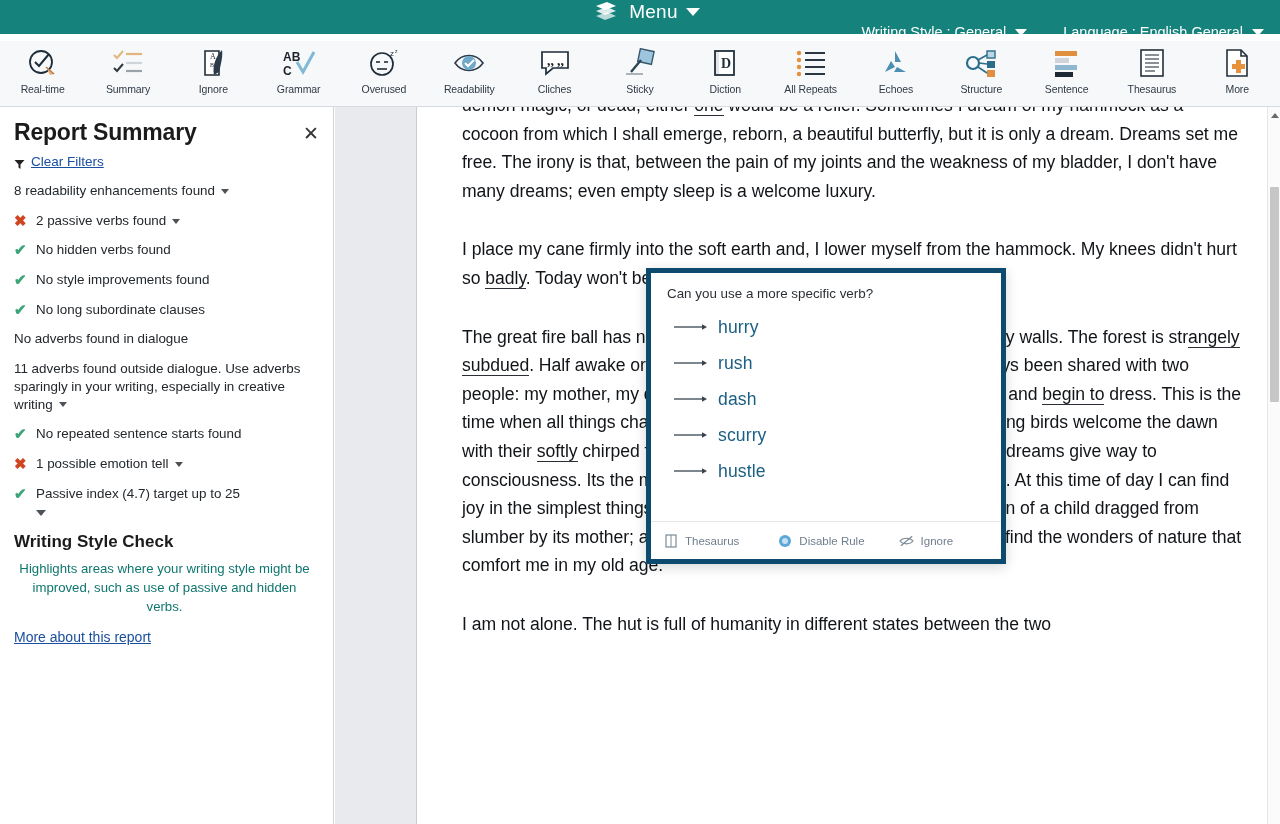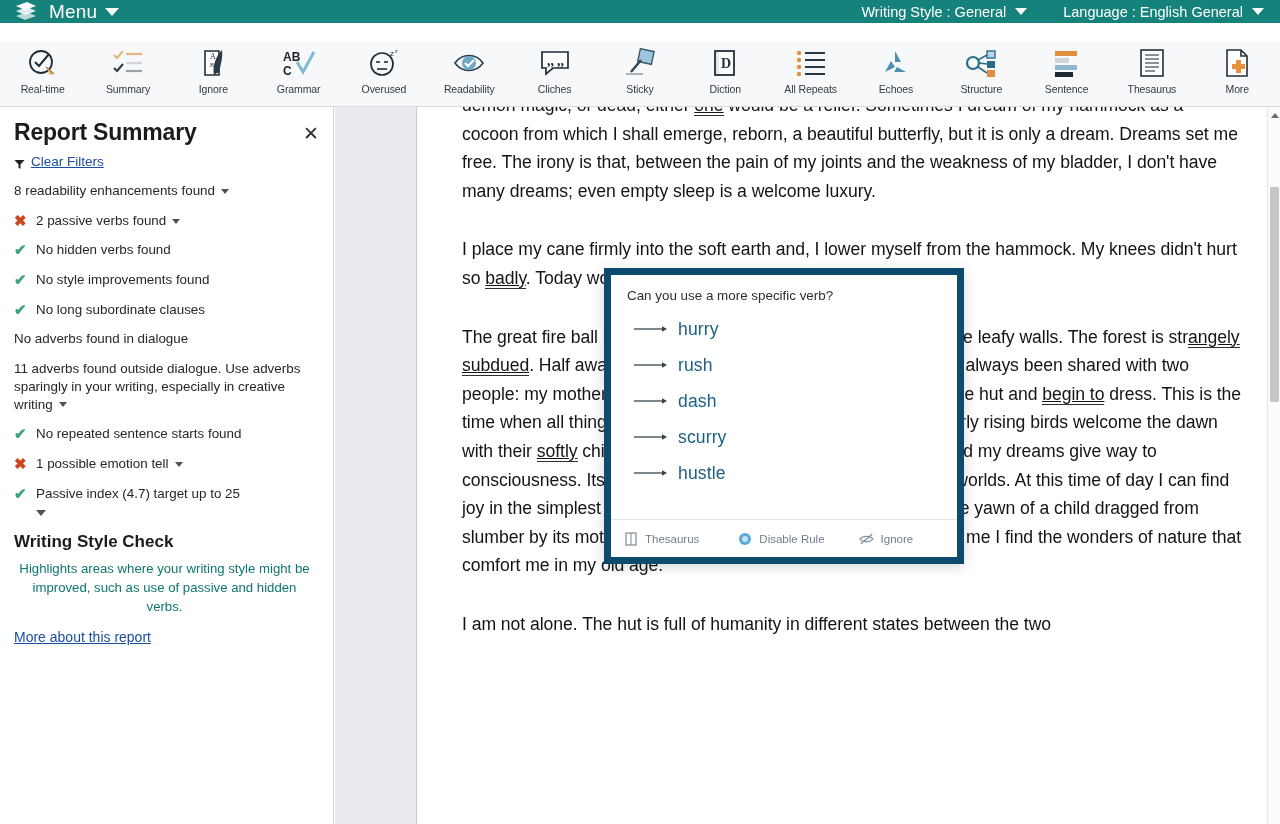--- a/index.html
+++ b/index.html
@@ -6,23 +6,23 @@
   html, body {
     width: 1280px; height: 824px;
     overflow: hidden;
     font-family: "Liberation Sans", sans-serif;
     background: #ffffff;
   }
   #app { position: relative; width: 1280px; height: 824px; overflow: hidden; }
 
   
   .topbar {
-    position: absolute; left: 0; top: 0; width: 1280px; height: 23px;
+    position: absolute; left: 0; top: 0; width: 1280px; height: 34px;
     background: #15827c;
-    display: flex; align-items: center;
+    display: flex; align-items: center; flex-direction: column;
   }
   .topbar-left { display: flex; align-items: center; padding-left: 13px; }
   .logo-icon { width: 26px; height: 24px; margin-right: 10px; flex: none; }
   .menu-label {
     color: #ffffff; font-size: 19px; font-weight: 400; letter-spacing: .2px;
   }
   .caret {
     display: inline-block; margin-left: 8px; width: 0; height: 0;
     border-left: 7px solid transparent; border-right: 7px solid transparent;
     border-top: 8px solid #ffffff; vertical-align: middle;
@@ -111,27 +111,27 @@
   .doc {
     position: absolute; left: 417px; top: 107px; width: 851px; height: 717px;
     background: #ffffff; overflow: hidden;
     padding: 0 26px 0 45px;
   }
   .doc-inner { position: relative; top: -16px; }
   .doc p {
     font-size: 17.6px; line-height: 28.6px; color: #111418;
     margin: 0 0 30px 0; letter-spacing: -.05px;
   }
-  .u { border-bottom: 1.4px solid #2a2f35; padding-bottom: 0px; text-decoration: underline; }
+  .u { border-bottom: 1.4px solid #2a2f35; padding-bottom: 0px; }
   .hl { background: #a8d3f0; }
 
   
   .popup {
-    position: absolute; left: 604px; top: 268px; width: 360px; height: 296px;
-    background: #ffffff; border: 7px solid #0c4a6e;
+    position: absolute; left: 646px; top: 268px; width: 360px; height: 296px;
+    background: #ffffff; border: 5px solid #0c4a6e;
     box-shadow: 0 3px 12px rgba(0,0,0,.16);
     padding: 13px 0 0 0; overflow: hidden;
   }
   .popup-q { font-size: 13.4px; color: #2b3036; padding: 0 16px 8px 16px; }
   .sugg-list { padding: 0 0 0 0; }
   .sugg {
     display: flex; align-items: center; height: 36px;
     padding-left: 23px; cursor: pointer;
   }
   .arrow { width: 44px; flex: none; display: flex; align-items: center; }

